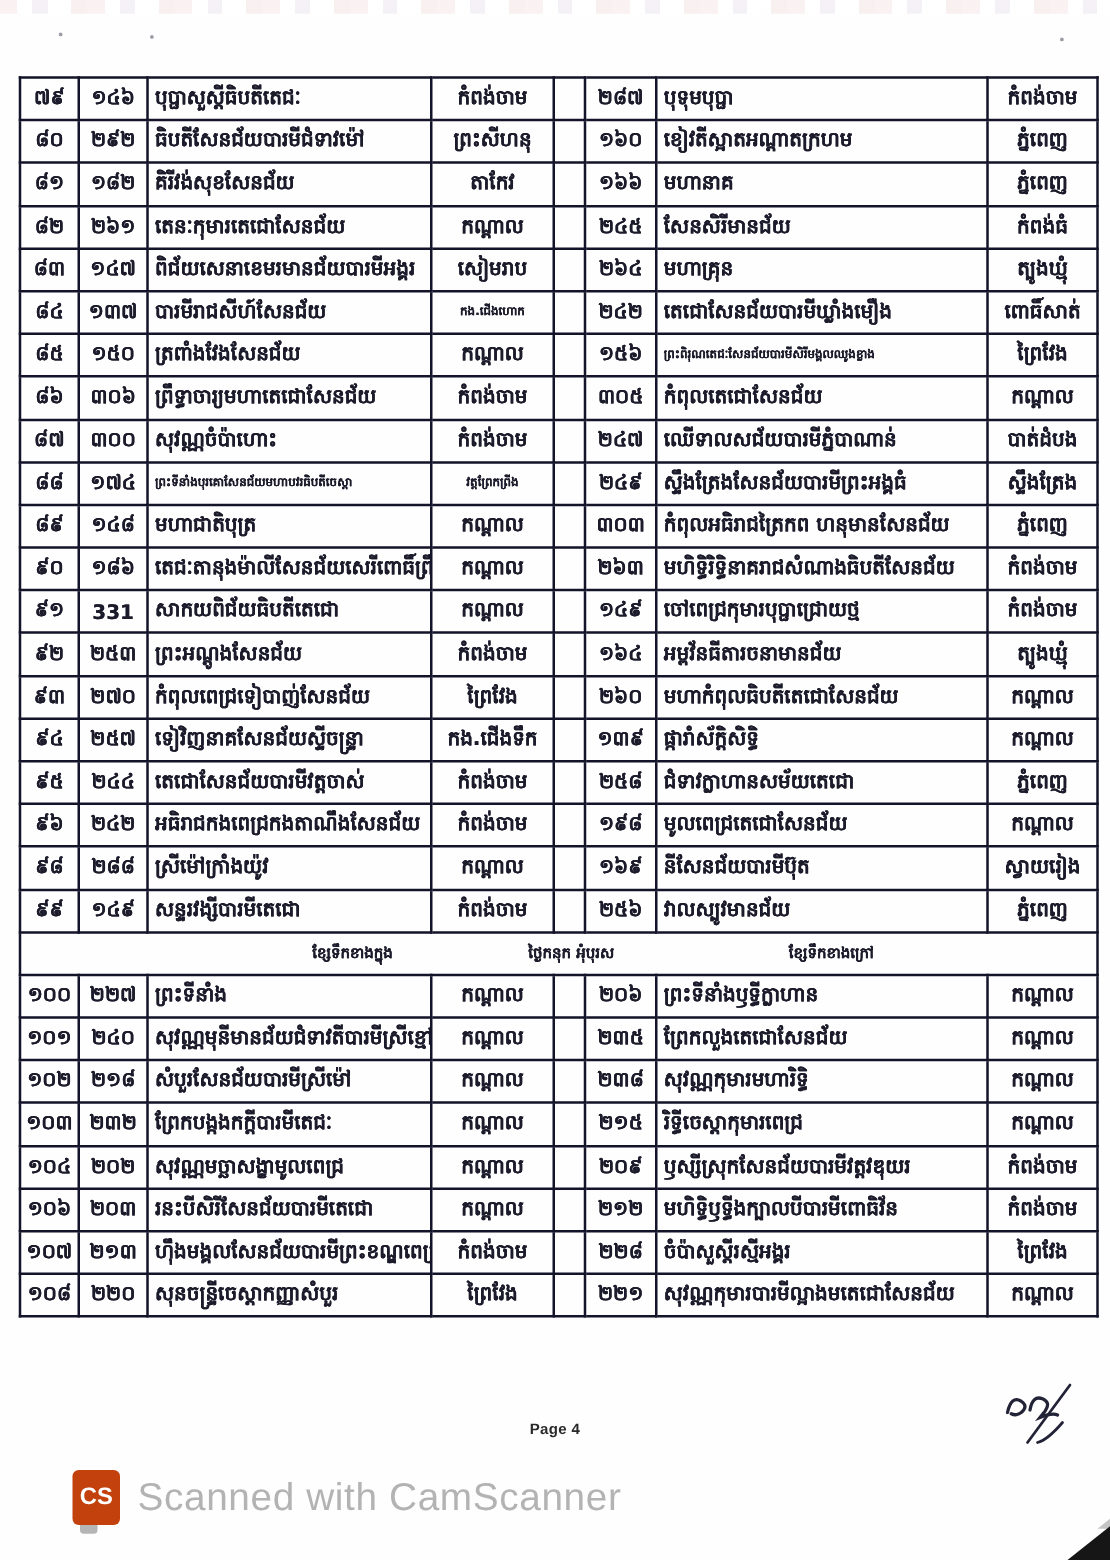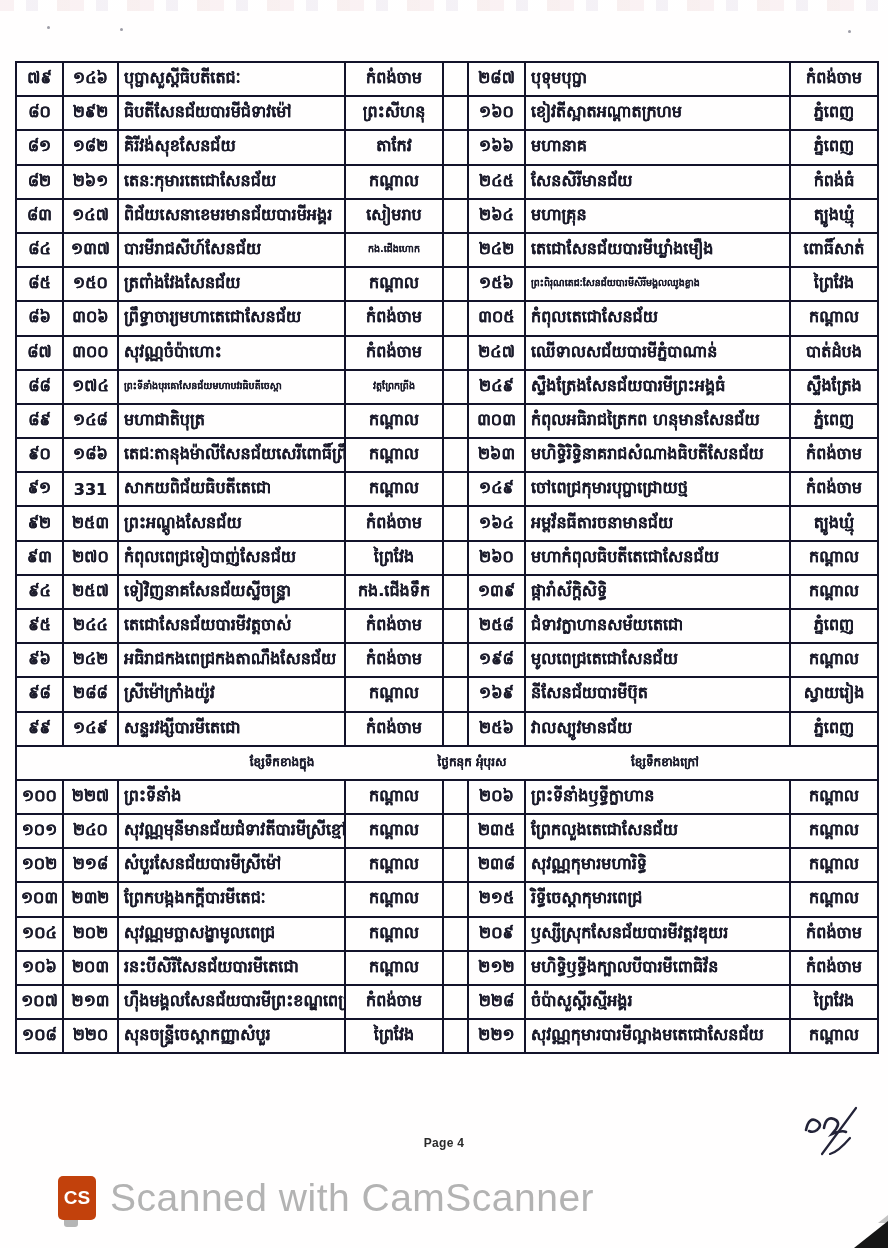--- a/index.html
+++ b/index.html
@@ -26,37 +26,37 @@
     text-shadow:0 0 .5px #1b1b2b;
   }
   .boat-table td.c{text-align:center;}
   .boat-table td.name{text-align:left;padding-left:5px;}
   .boat-table td.sm{font-size:9.5px;letter-spacing:0;}
   .boat-table td.gap{border-left:2.2px solid #13132a;}
   
   .boat-table td.sepcell{position:relative;height:32px;}
   .sep-label{position:absolute;top:50%;transform:translate(-50%,-50%);font-weight:bold;font-size:12px;white-space:nowrap;}
   .sep-inner{left:265px;}
-  .sep-mid{left:455px;}
+  .sep-mid{left:440px;}
   .sep-outer{left:648px;}
 
   .page-num{
     position:absolute;left:0;top:1136px;width:888px;text-align:center;
     font-size:12px;font-weight:bold;color:#2a2a2a;letter-spacing:.3px;
     font-family:"Liberation Sans",sans-serif;
   }
   .signature{position:absolute;left:800px;top:1104px;}
   .camscanner{position:absolute;left:58px;top:1176px;display:flex;align-items:center;gap:14px;}
   .cs-logo{
     width:38px;height:44px;background:#c2410c;border-radius:5px;position:relative;
     display:flex;align-items:center;justify-content:center;
   }
   .cs-logo span{color:#ffffff;font-weight:bold;font-size:19px;font-family:"Liberation Sans",sans-serif;}
   .cs-logo::after{content:"";position:absolute;left:6px;bottom:-7px;width:14px;height:7px;background:#b5b5b5;border-radius:0 0 3px 3px;}
-  .cs-text{color:#b3b3b3;font-size:39px;font-family:"Liberation Sans",sans-serif;letter-spacing:.5px;}
+  .cs-text{color:#b3b3b3;font-size:31px;font-family:"Liberation Sans",sans-serif;letter-spacing:.5px;}
   .corner-fold{
     position:absolute;right:0;bottom:0;width:0;height:0;
     border-left:34px solid transparent;border-bottom:27px solid #161616;
   }
   .corner-fold-shade{
     position:absolute;right:0;bottom:25px;width:0;height:0;
     border-left:10px solid transparent;border-bottom:8px solid #8a8a8a;opacity:.5;
   }
 </style>
 </head>

